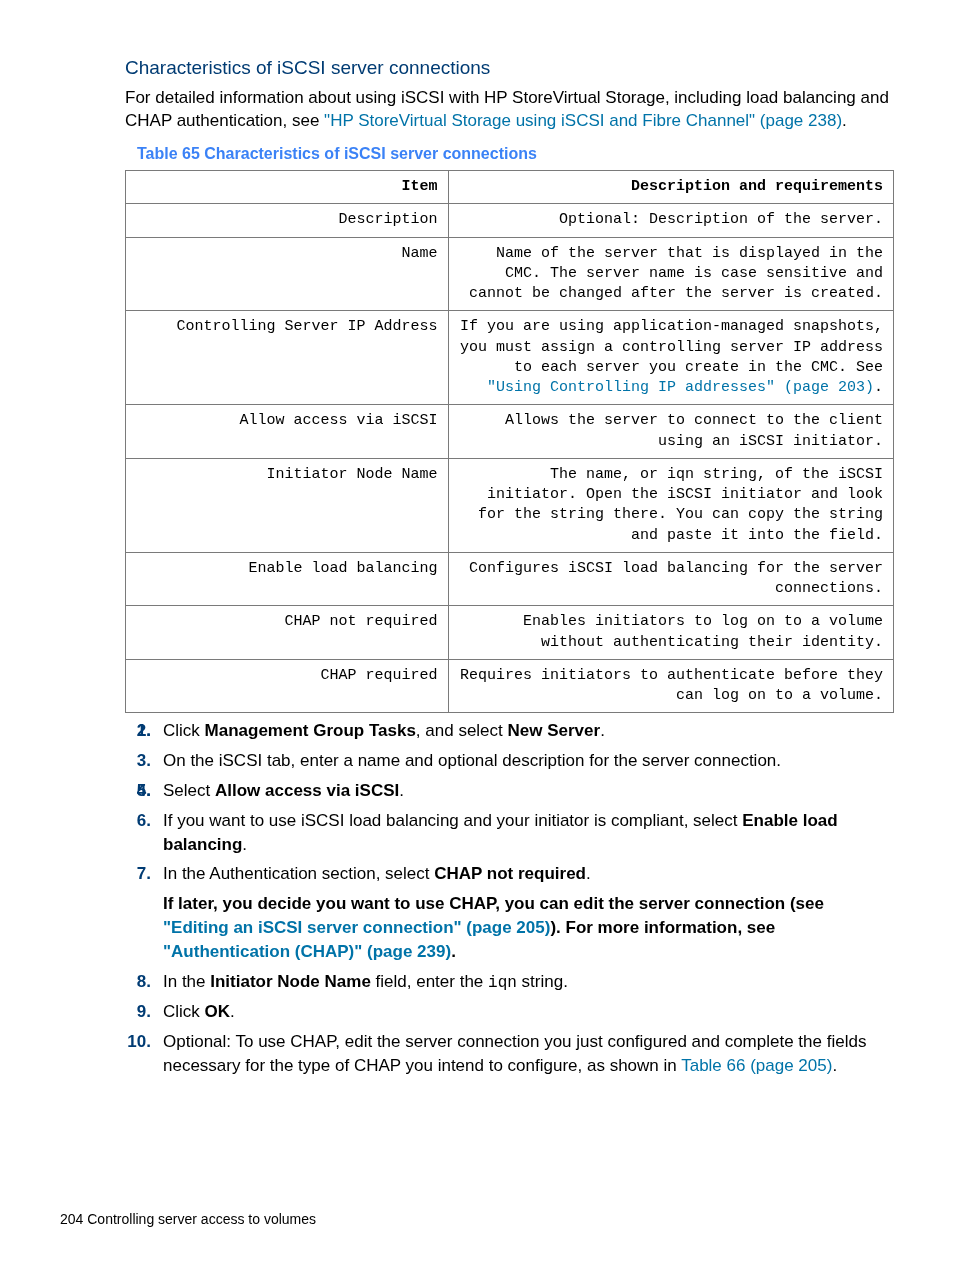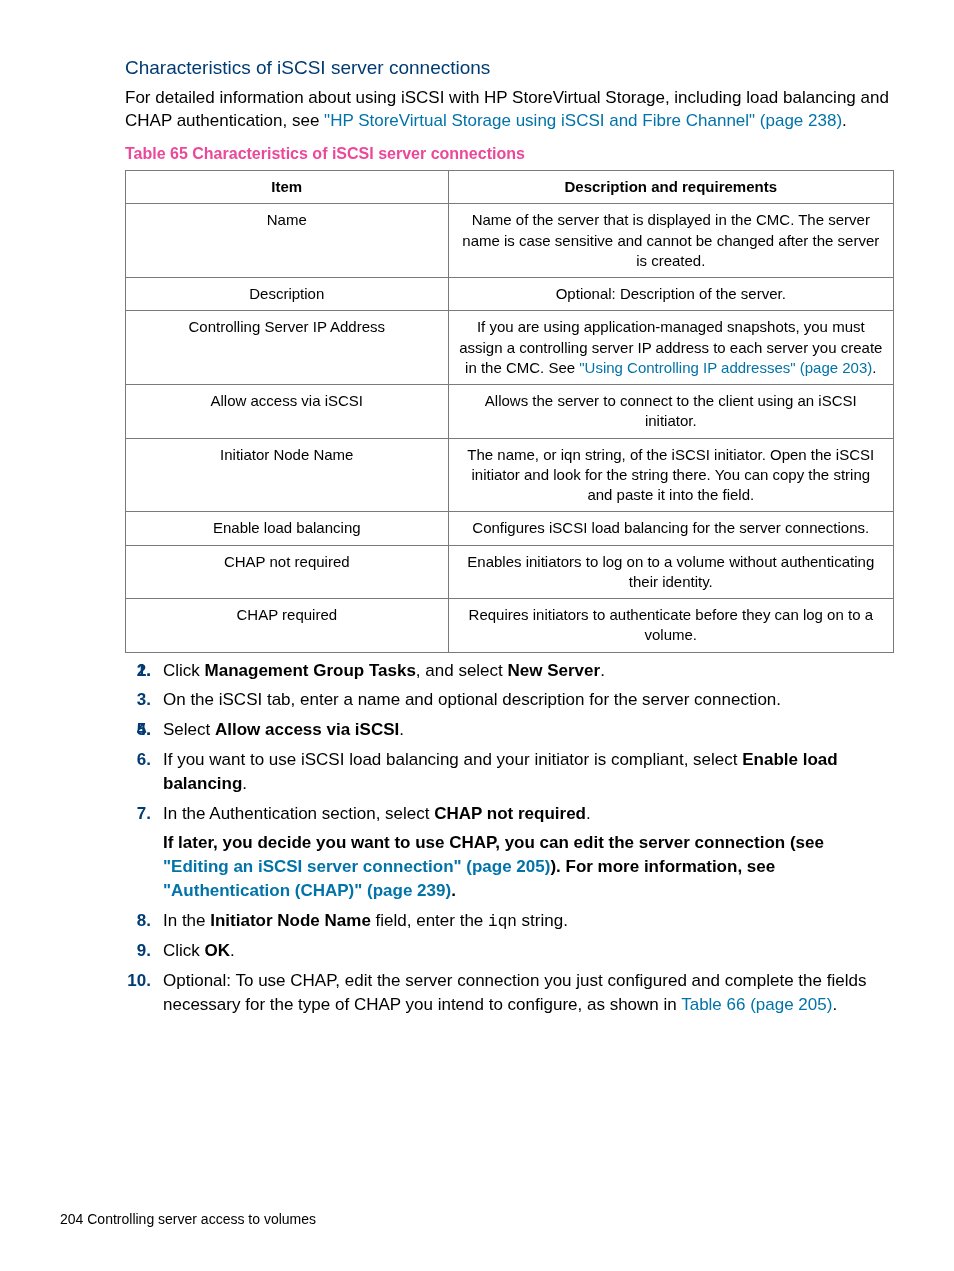--- a/index.html
+++ b/index.html
@@ -27,36 +27,37 @@
   }
   .h2 {
     color: #003b73;
     font-size: 25px;
     font-weight: 300;
     margin: 18px 0 10px 0;
   }
   p { margin: 0 0 8px 0; }
   a.link { color: #0073a8; text-decoration: none; }
   .table-caption {
-    color: #ec4899;
+    color: #3b82f6;
     font-size: 16px;
     font-weight: 600;
-    margin: 10px 0 6px 0;
+    margin: 10px 0 6px 12px;
   }
   table {
     border-collapse: collapse;
     width: 100%;
     font-size: 15px;
   }
   th, td {
     border: 1px solid #7a7a7a;
     padding: 6px 10px;
-    text-align: center;
+    text-align: right;
     vertical-align: top;
     font-weight: 300;
+    font-family: Liberation Mono, monospace;
   }
   th {
     font-weight: 600;
   }
   td.col1 { width: 42%; }
   ol.steps {
     list-style: none;
     padding: 0;
     margin: 0 0 0 65px;
     counter-reset: step;
@@ -99,26 +100,26 @@
     <div class="table-caption">Table 65 Characteristics of iSCSI server connections</div>
     <table>
       <thead>
         <tr>
           <th class="col1">Item</th>
           <th>Description and requirements</th>
         </tr>
       </thead>
       <tbody>
         <tr>
+          <td class="col1">Description</td>
+          <td>Optional: Description of the server.</td>
+        </tr>
+        <tr>
           <td class="col1">Name</td>
           <td>Name of the server that is displayed in the CMC. The server name is case sensitive and cannot be changed after the server is created.</td>
-        </tr>
-        <tr>
-          <td class="col1">Description</td>
-          <td>Optional: Description of the server.</td>
         </tr>
         <tr>
           <td class="col1">Controlling Server IP Address</td>
           <td>
             <span>If you are using application-managed snapshots, you must assign a controlling server IP address to each server you create in the CMC. See </span><a class="link">"Using Controlling IP addresses" (page 203)</a><span>.</span>
           </td>
         </tr>
         <tr>
           <td class="col1">Allow access via iSCSI</td>
           <td>Allows the server to connect to the client using an iSCSI initiator.</td>

